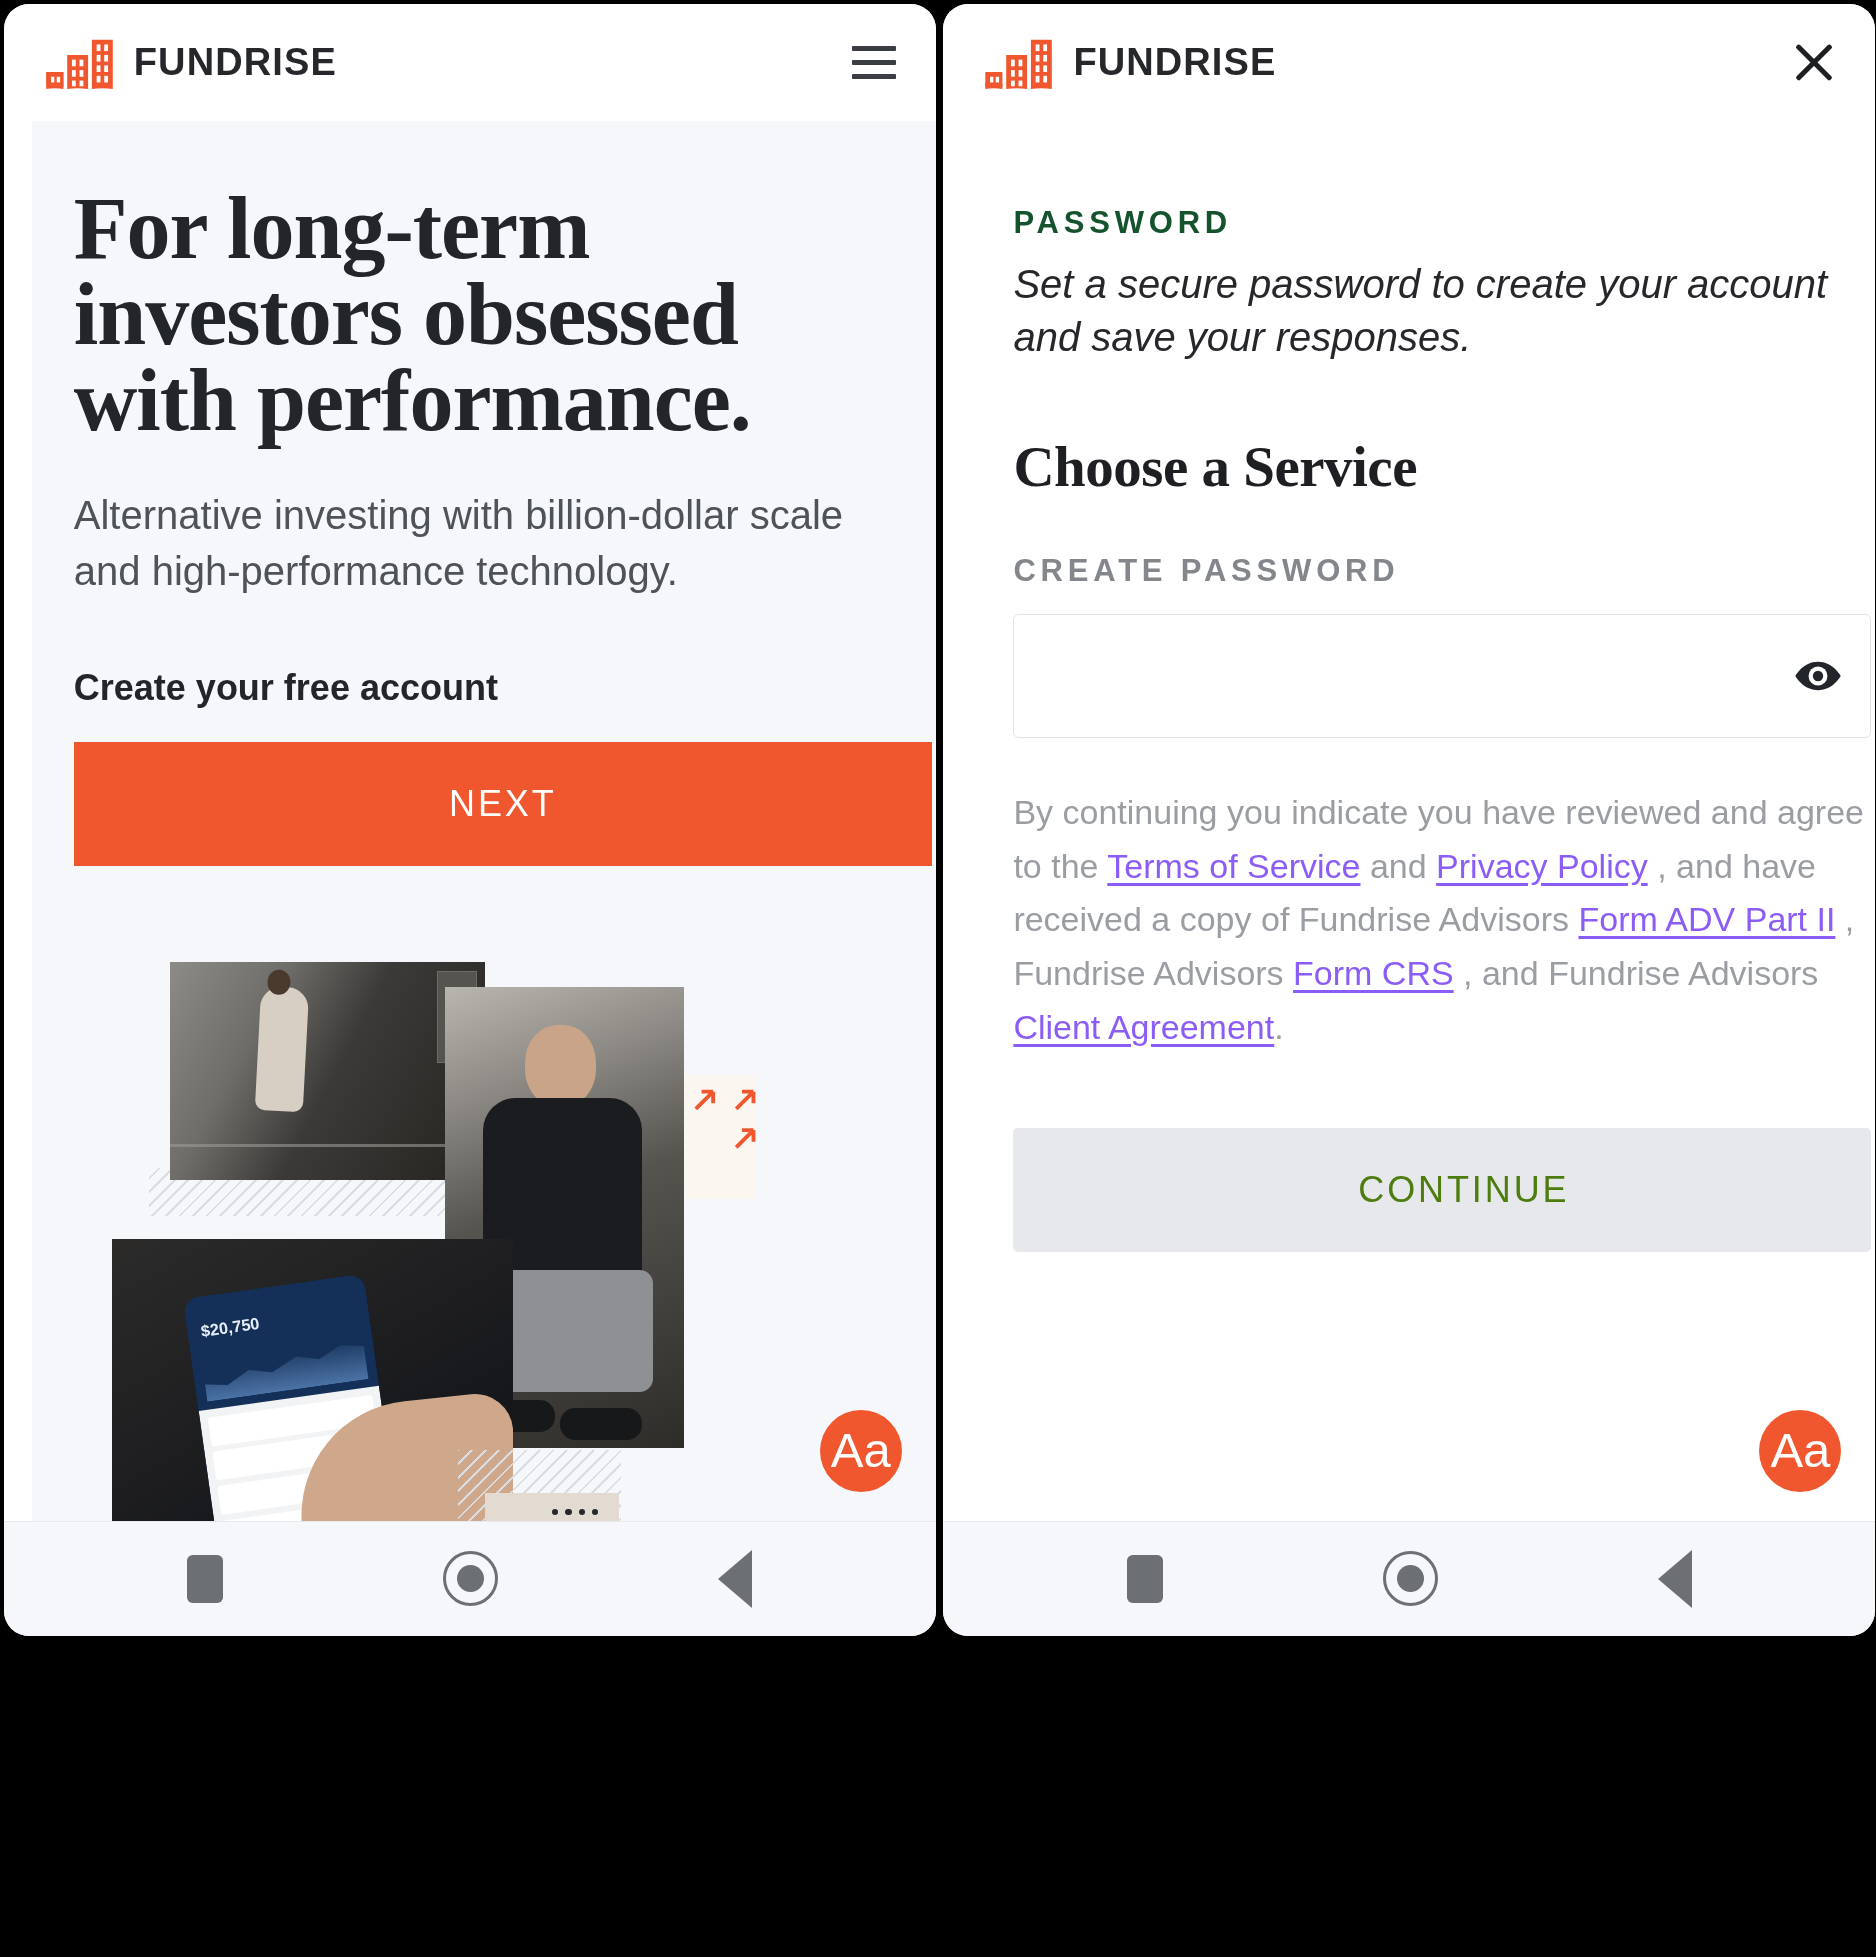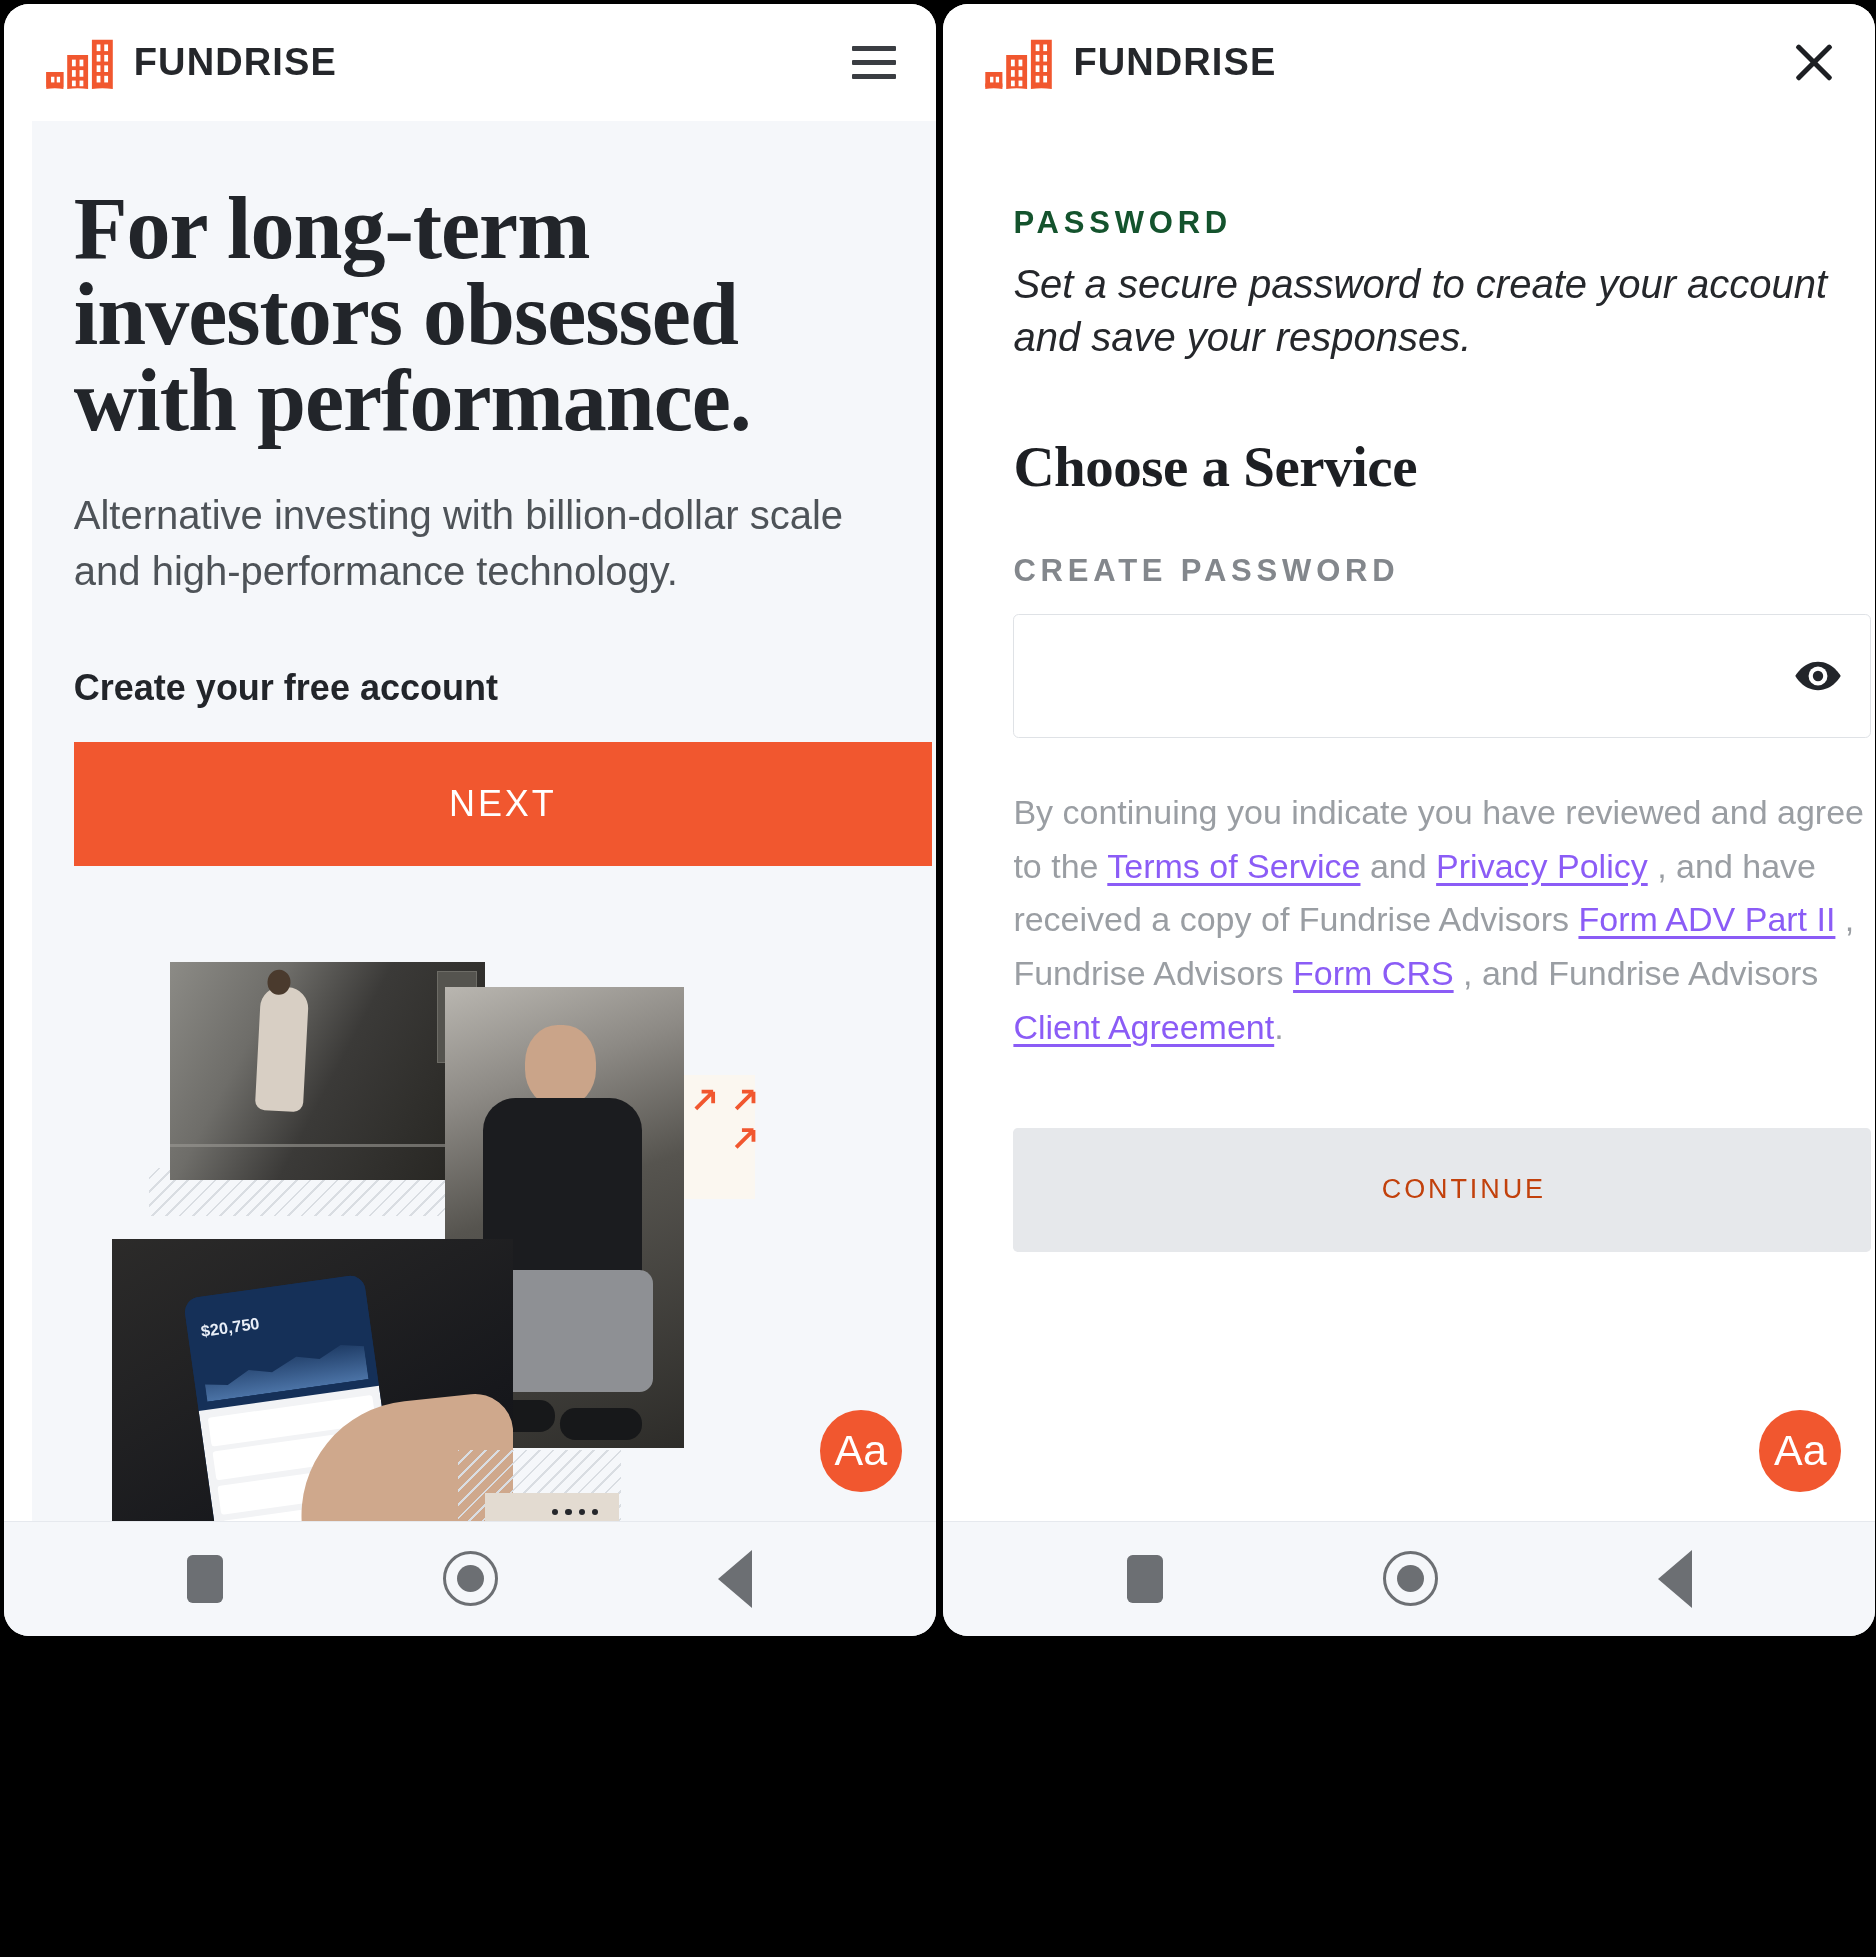--- a/index.html
+++ b/index.html
@@ -185,32 +185,32 @@
     width:54px; height:42px; background:none; border:none; cursor:pointer;
     display:flex; align-items:center; justify-content:center;
   }
   .legal {
     margin-top:48px; width:866px;
     font-size:34px; line-height:1.58; color:#9a9ea3;
   }
   .legal a { color:#8b5cf6; text-decoration:underline; text-underline-offset:4.8px; }
   .btn-disabled {
     margin-top:73px; width:858px; height:124px;
-    background:#e6e8eb; color:#c2410c; border:none; border-radius:4.8px;
-    font-size:27px; letter-spacing:2.9px; cursor:default;
+    background:#e6e8eb; color:#4d7c0f; border:none; border-radius:4.8px;
+    font-size:36px; letter-spacing:2.9px; cursor:default;
     display:flex; align-items:center; justify-content:center;padding-left:43px;
   }
 
   
   .fab-aa {
     position:absolute; right:34px; bottom:29px;
     width:82px; height:82px; border-radius:50%;
     background:#f1572f; color:#fff; border:none; cursor:pointer;
     display:flex; align-items:center; justify-content:center;
-    font-size:43px; font-weight:400; line-height:1;
+    font-size:49px; font-weight:400; line-height:1;
     z-index:20;
   }
 
   
   .navbar {
     height:115px; flex:0 0 115px;
     background:#f5f7fa;
     border-top:1.9px solid #e6e9ee;
     display:flex; align-items:center; justify-content:center; gap:220px;
   }

